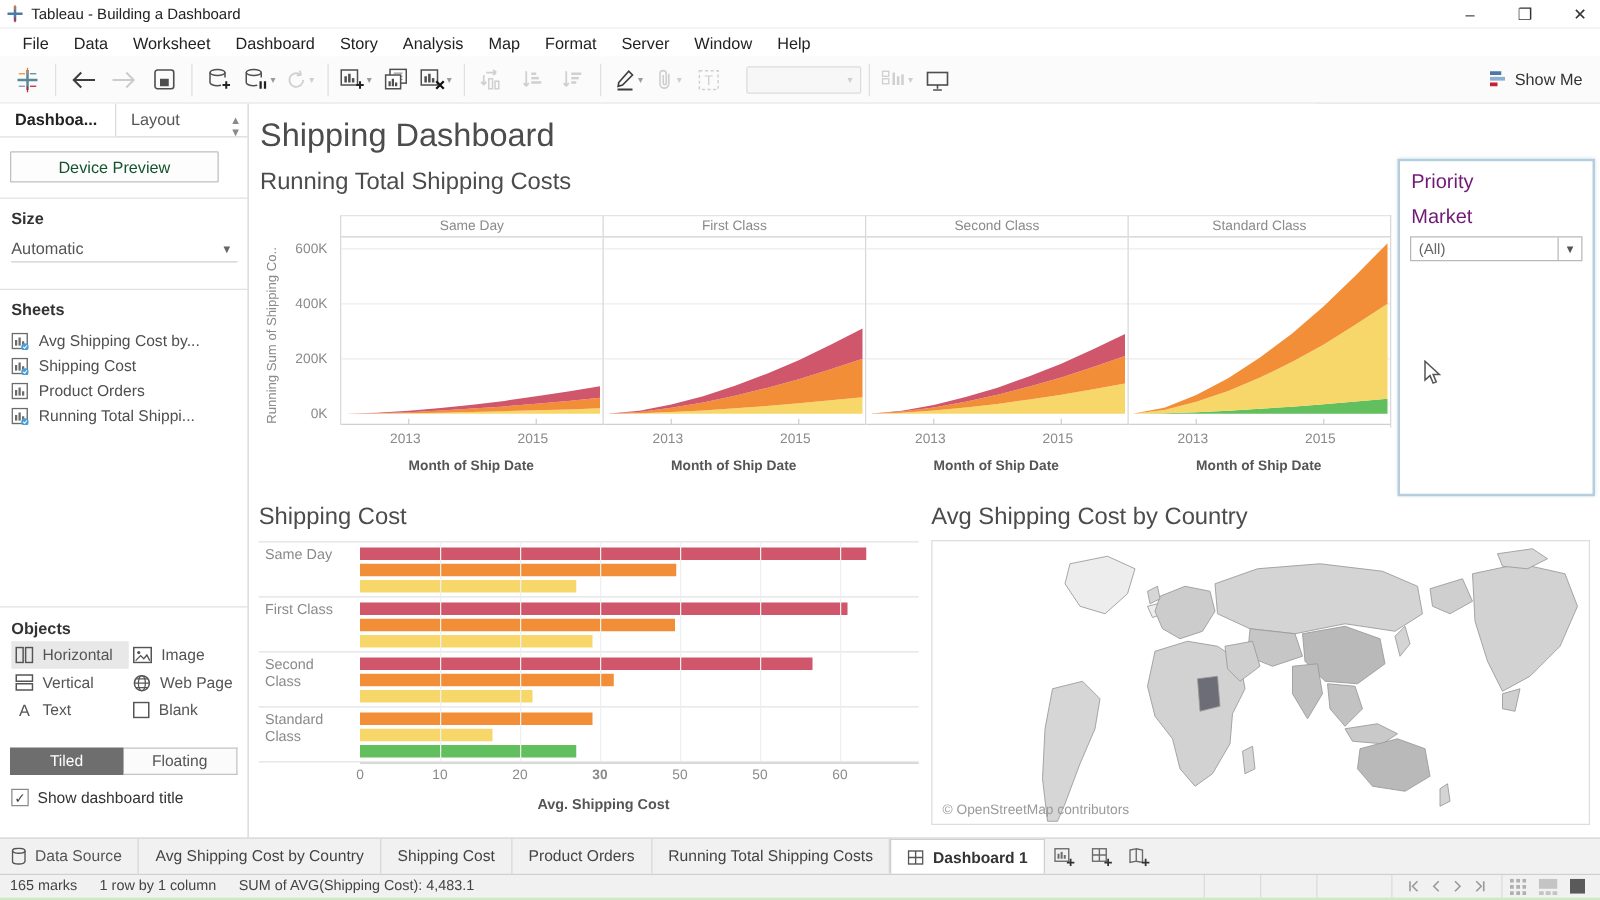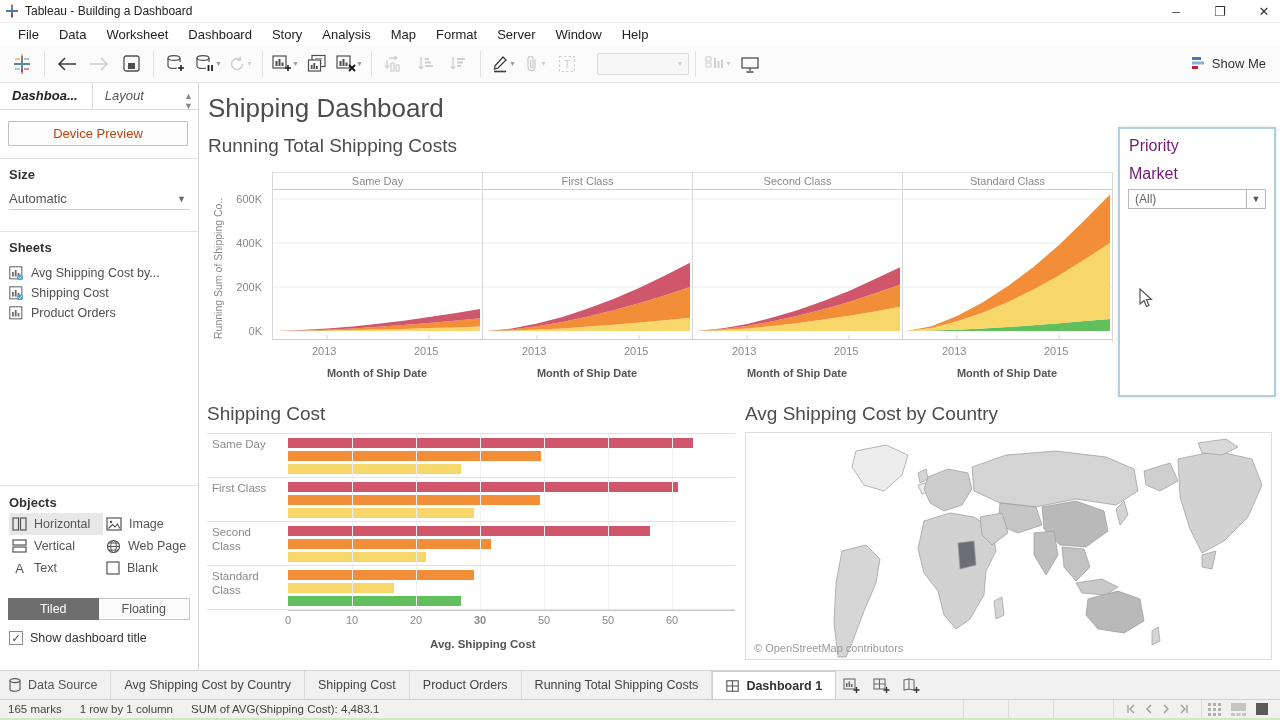--- a/index.html
+++ b/index.html
@@ -21,24 +21,24 @@
   .tbtn { height:28px; min-width:28px; display:flex; align-items:center; justify-content:center; margin:0 2px; }
   .caret { font-size:8px; color:#9a9a9a; margin-left:1px; }
   .caret.dis { color:#cfcfcf; }
   .vsep { width:1px; height:26px; background:#e0e0e0; margin:0 6px; }
   .fit-select { width:92px; height:22px; border:1px solid #dcdcdc; background:#f7f7f7; border-radius:2px; display:flex; align-items:center; justify-content:flex-end; padding-right:6px; }
   #show-me { margin-left:auto; margin-right:14px; display:flex; align-items:center; gap:6px; font-size:13px; color:#333; }
 
   
   #sidebar { position:absolute; left:0; top:83px; width:199px; height:587px; background:#fff; border-right:1px solid #d4d4d4; }
   #sidebar-tabs { height:27px; display:flex; border-bottom:1px solid #d9d9d9; position:relative; }
-  .sidebar-tab { padding:5px 14px 0 12px; font-size:13px; color:#555;font-style:italic; }
+  .sidebar-tab { padding:5px 14px 0 12px; font-size:13px; color:#555; }
   .sidebar-tab.active { font-weight:bold; color:#222; border-right:1px solid #d9d9d9; background:#fff; }
   #pane-sort-icon { position:absolute; right:5px; top:8px; color:#8a8a8a; font-size:9px; }
-  #device-preview { position:absolute; left:8px; top:38px; width:180px; height:25px; border:1px solid #bfbfbf; background:#fdfdfd; color:#c2410c; font-size:13px; display:flex; align-items:center; justify-content:center; border-radius:1px; }
+  #device-preview { position:absolute; left:8px; top:38px; width:167px; height:25px; border:1px solid #bfbfbf; background:#fdfdfd; color:#14532d; font-size:13px; display:flex; align-items:center; justify-content:center; border-radius:1px; }
   .side-div { position:absolute; left:0; width:199px; height:1px; background:#e2e2e2; }
   .side-h { position:absolute; left:9px; font-size:13px; font-weight:bold; color:#333; }
   #size-value-row { position:absolute; left:9px; top:105px; width:181px; height:22px; border-bottom:1px solid #cfcfcf; font-size:13px; color:#555; display:flex; align-items:center; }
   #size-value-row .sel-caret { margin-left:auto; color:#666; font-size:9px; padding-right:4px; }
   #sheets-list { position:absolute; left:9px; top:180px; width:185px; }
   .sheet-item { height:20px; display:flex; align-items:center; gap:8px; font-size:12.5px; color:#4f4f4f; }
   #objects-grid { position:absolute; left:9px; top:430px; width:182px; display:grid; grid-template-columns:94px 88px; grid-auto-rows:22px; }
   .obj-item { display:flex; align-items:center; gap:7px; font-size:12.5px; color:#555; padding-left:3px; }
   .obj-item.selected { background:#e8e8e8; }
   #tiled-floating { position:absolute; left:8px; top:515px; width:182px; height:22px; display:flex; }
@@ -341,20 +341,31 @@
         <span>Shipping Cost</span>
       </div>
       <div class="sheet-item">
         <svg width="14" height="14" viewBox="0 0 14 14">
           <rect x="0.8" y="0.8" width="12" height="12" fill="#fff" stroke="#6b6b6b" stroke-width="1.1"></rect>
           <rect x="3" y="6" width="1.8" height="4.5" fill="#6b6b6b"></rect>
           <rect x="5.8" y="4" width="1.8" height="6.5" fill="#6b6b6b"></rect>
           <rect x="8.6" y="7" width="1.8" height="3.5" fill="#6b6b6b"></rect>
         </svg>
         <span>Product Orders</span>
+      </div>
+      <div class="sheet-item">
+        <svg width="14" height="14" viewBox="0 0 14 14">
+          <rect x="0.8" y="0.8" width="12" height="12" fill="#fff" stroke="#6b6b6b" stroke-width="1.1"></rect>
+          <rect x="3" y="6" width="1.8" height="4.5" fill="#6b6b6b"></rect>
+          <rect x="5.8" y="4" width="1.8" height="6.5" fill="#6b6b6b"></rect>
+          <rect x="8.6" y="7" width="1.8" height="3.5" fill="#6b6b6b"></rect>
+          <circle cx="11" cy="11.5" r="3" fill="#4e9fd1"></circle>
+          <path d="M9.6 11.5 L10.7 12.6 L12.5 10.4" stroke="#fff" stroke-width="0.9" fill="none"></path>
+        </svg>
+        <span>Running Total Shippi...</span>
       </div>
     </div>
   <div class="side-div" style="top:402px;"></div>
   <div class="side-h" style="top:412px;">Objects</div>
   <div id="tiled-floating">
     <div class="tf-btn active">Tiled</div>
     <div class="tf-btn inactive">Floating</div>
   </div>
   <div id="objects-grid">
       <div class="obj-item selected">

